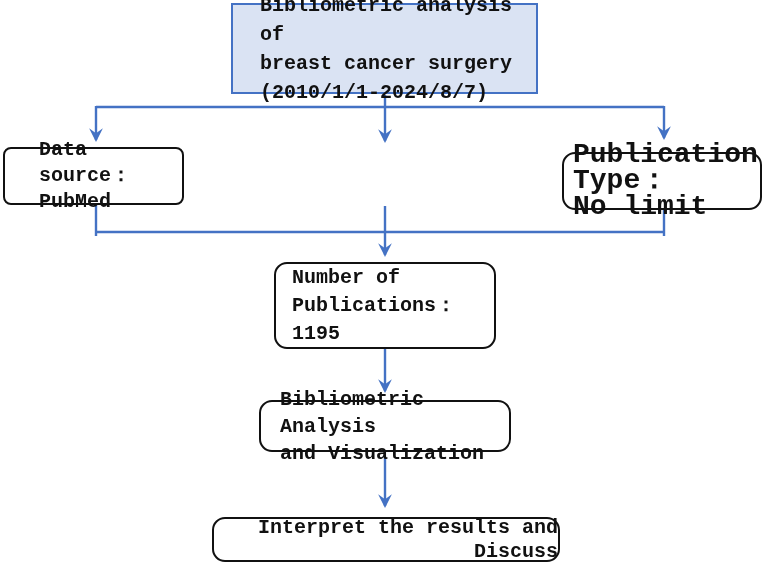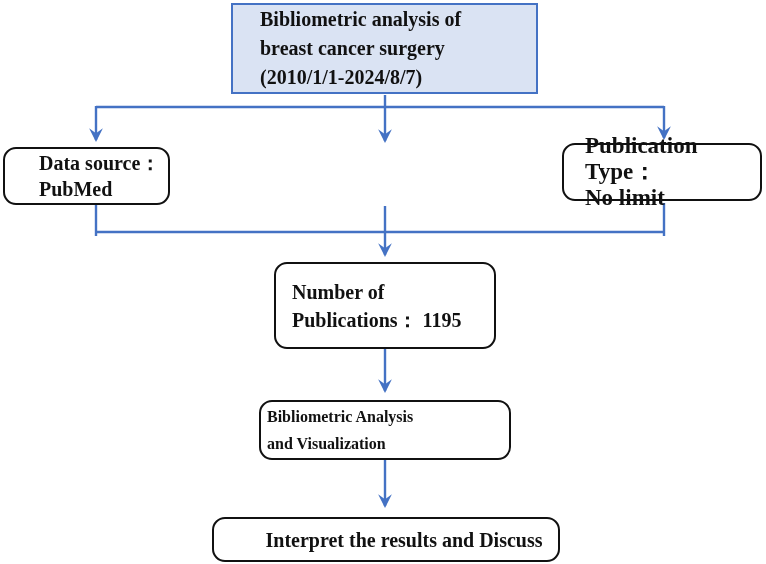--- a/index.html
+++ b/index.html
@@ -9,21 +9,21 @@
     --text-color: #111111;
     --page-bg: #FFFFFF;
   }
   * { margin: 0; padding: 0; box-sizing: border-box; }
   html, body { background: var(--page-bg); }
   .canvas {
     position: relative;
     width: 766px;
     height: 564px;
     background: var(--page-bg);
-    font-family: Liberation Serif, serif;
+    font-family: Liberation Mono, monospace;
     overflow: hidden;
   }
   .connectors {
     position: absolute;
     left: 0; top: 0;
     width: 766px; height: 564px;
     pointer-events: none;
   }
   .connector {
     stroke: var(--accent-blue);
@@ -46,48 +46,48 @@
     border: 2px solid var(--accent-blue);
     padding-left: 27px;
     font-size: 20px; line-height: 29px;
   }
   .round {
     background: #fff;
     border: 2.5px solid var(--box-border);
     border-radius: 13px;
   }
   .box-datasource {
-    left: 3px; top: 147px; width: 167px; height: 58px;
+    left: 3px; top: 147px; width: 181px; height: 58px;
     padding-left: 34px;
-    font-size: 20px; line-height: 26px;
+    font-size: 20px; line-height: 26px; border-radius: 8px;
   }
   .box-search {
     left: 230px; top: 148px; width: 304px; height: 58px;
     padding-left: 21px;
     font-size: 20px; line-height: 26px;
   }
   .box-pubtype {
-    left: 562px; top: 143px; width: 200px; height: 58px;
-    padding-left: 21px;
-    font-size: 23px; line-height: 26px;
+    left: 562px; top: 152px; width: 200px; height: 58px;
+    padding-left: 9px;
+    font-size: 28px; line-height: 26px;
   }
   .box-numpub {
     left: 274px; top: 262px; width: 222px; height: 87px;
     padding-left: 16px;
     font-size: 20px; line-height: 28px;
   }
   .box-analysis {
-    left: 259px; top: 400px; width: 252px; height: 60px;
-    padding-left: 6px;
-    font-size: 16px; line-height: 27px;
+    left: 259px; top: 400px; width: 252px; height: 52px;
+    padding-left: 19px;
+    font-size: 20px; line-height: 27px;
   }
   .box-interpret {
     left: 212px; top: 517px; width: 348px; height: 45px;
     align-items: center;
-    text-align: left;
+    text-align: right;
     font-size: 20px; line-height: 24px; padding-left: 36px;
   }
 </style>
 </head>
 <body>
 
 <div class="canvas">
 
   <svg class="connectors" width="766" height="564" viewBox="0 0 766 564" xmlns="http://www.w3.org/2000/svg">
     <defs>

